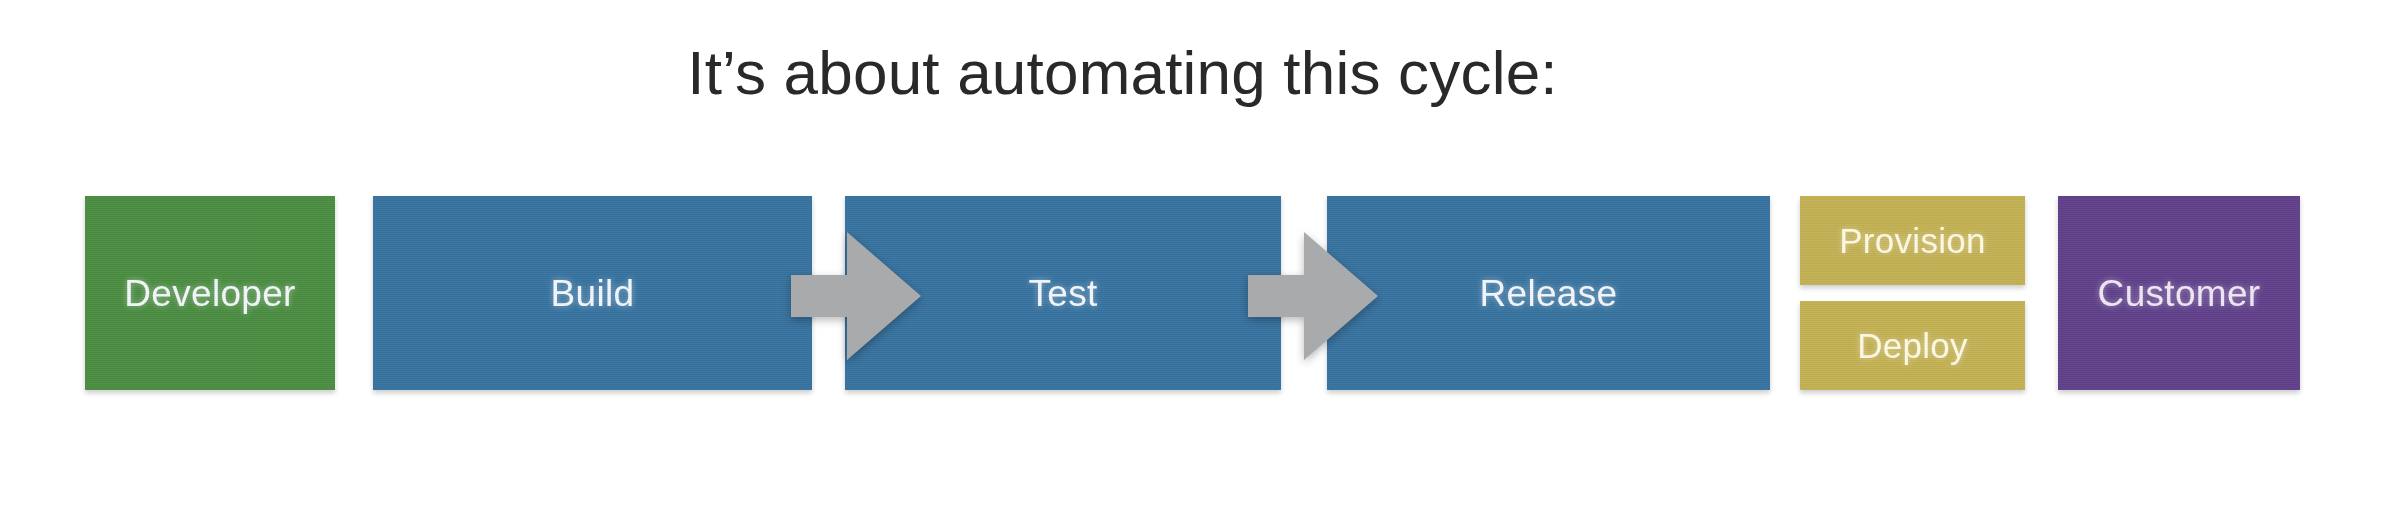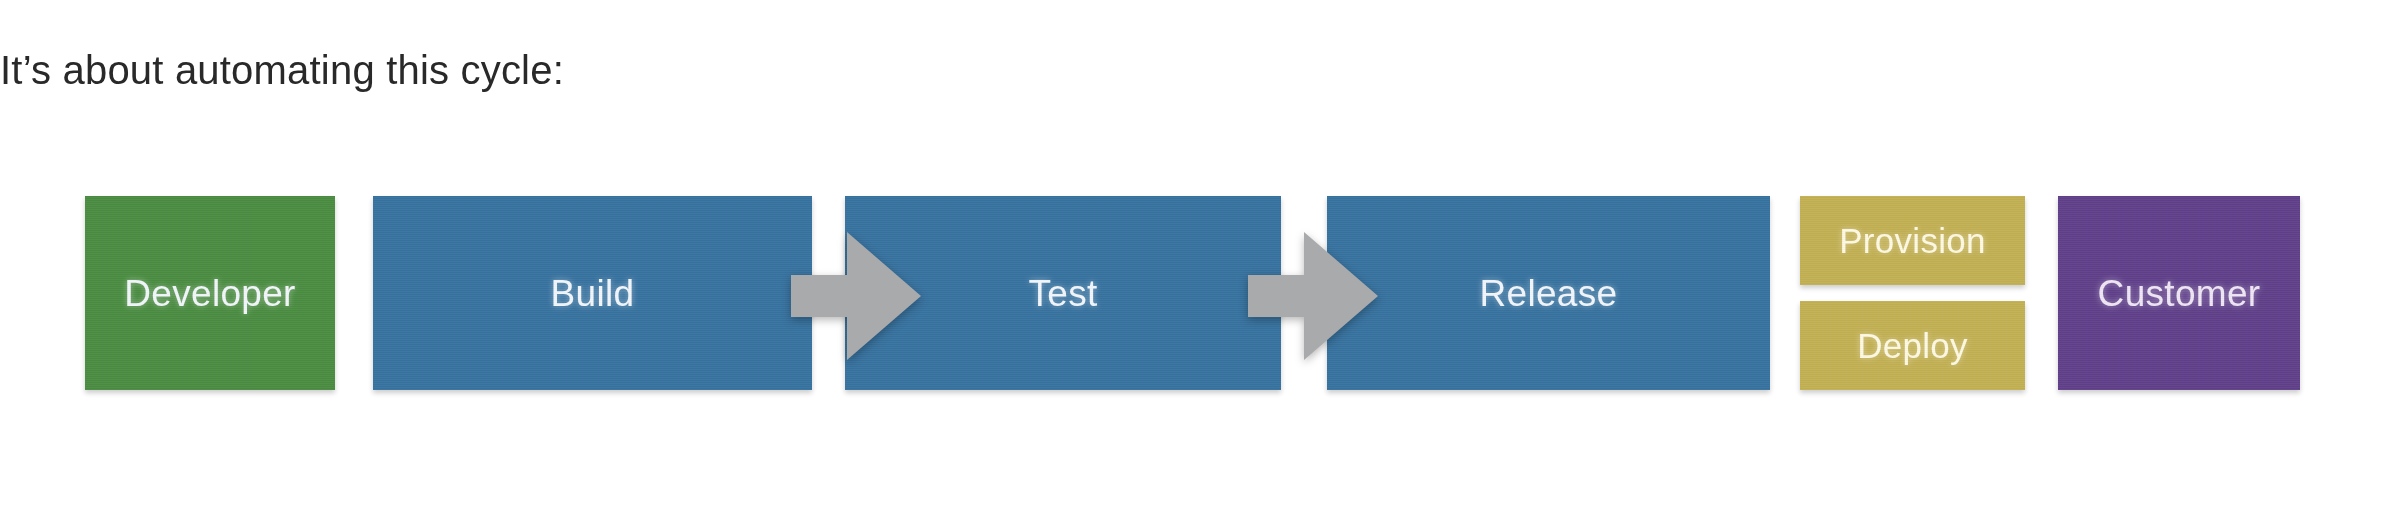--- a/index.html
+++ b/index.html
@@ -16,23 +16,24 @@
     width: 2404px;
     height: 520px;
     background: #ffffff;
     overflow: hidden;
   }
 
   
   #slide-title {
     position: absolute;
     left: 0;
-    top: 46px;
+    top: 36px;
     width: 2245px;
-    font-size: 40px;
+    text-align: center;
+    font-size: 62px;
     font-weight: 300;
     letter-spacing: 0.2px;
     color: #292929;
     white-space: nowrap;
     line-height: 1.2;
   }
 
   
   .stage-box {
     position: absolute;

